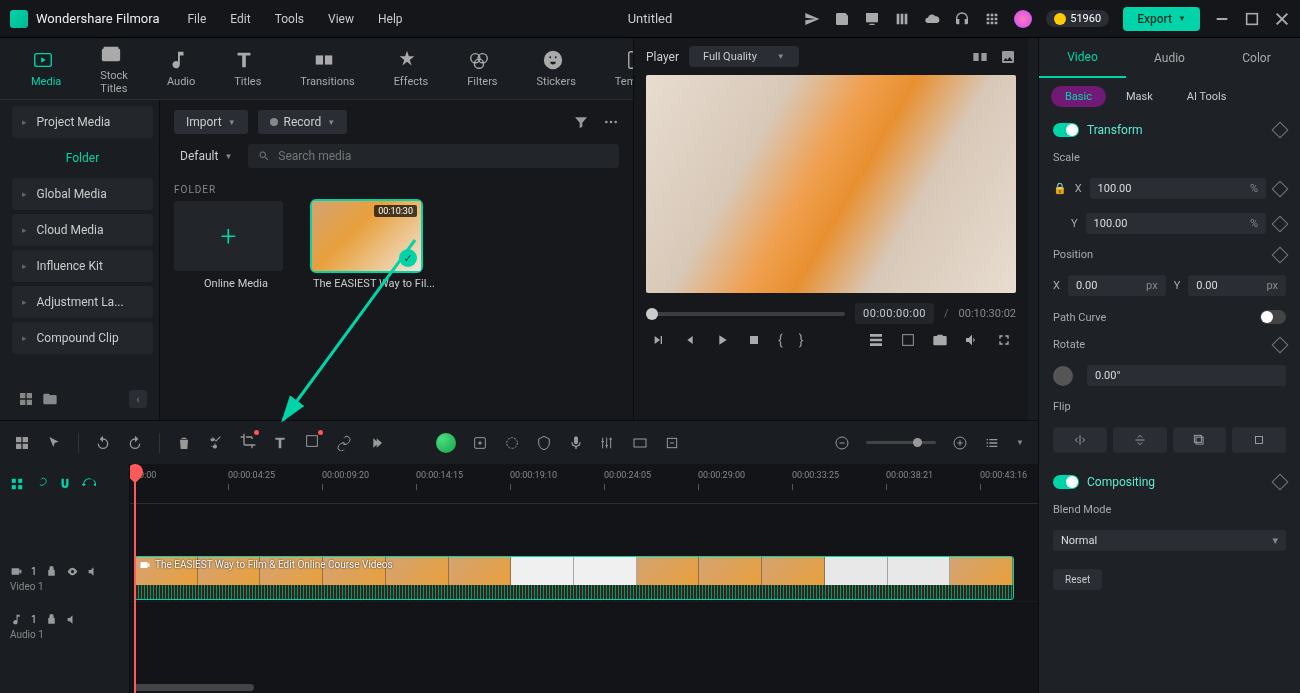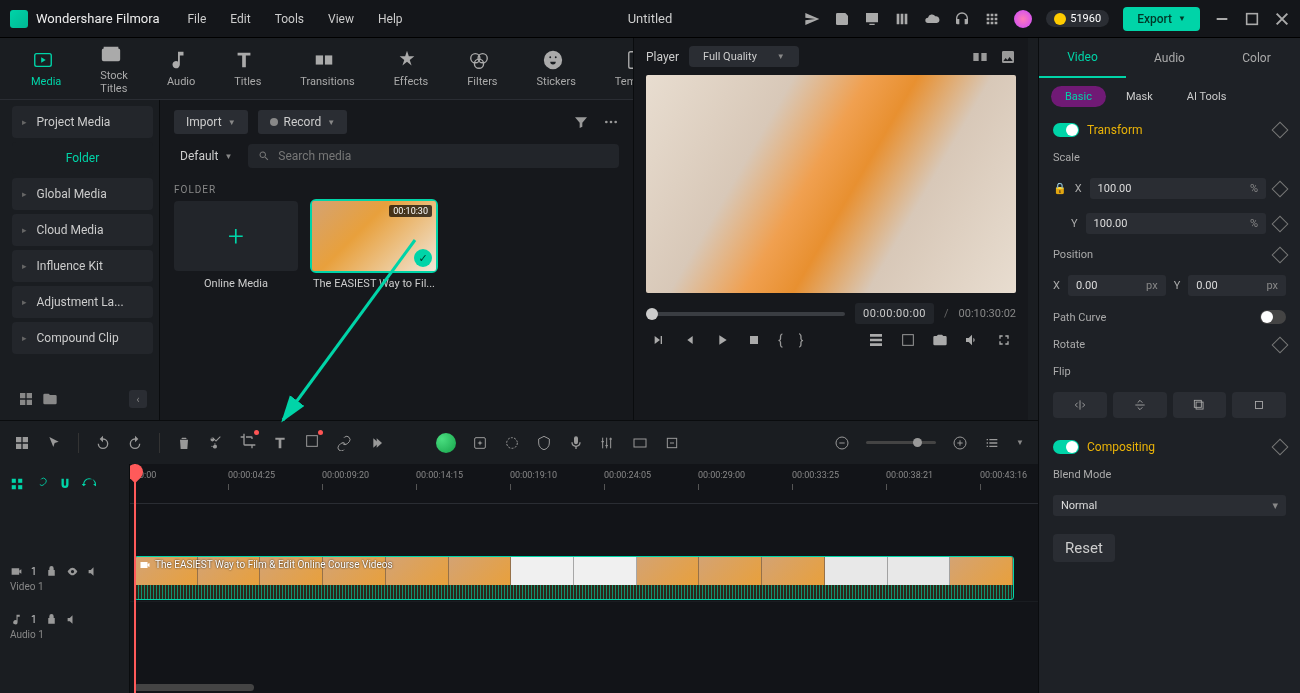--- a/index.html
+++ b/index.html
@@ -37,21 +37,21 @@
 .media-toolbar { display:flex; align-items:center; gap:10px; margin-bottom:10px; }
 .pill-btn { background:#2a2d33; padding:5px 12px; border-radius:3px; font-size:12px; color:#ccc; display:flex; align-items:center; gap:6px; cursor:pointer; }
 .pill-btn .dd { font-size:8px; color:#888; }
 .rec-dot{width:8px;height:8px;border-radius:50%;background:#888;}
 .media-toolbar-right { margin-left:auto; display:flex; gap:14px; align-items:center; }
 .sort-row { display:flex; align-items:center; gap:10px; margin-bottom:10px; }
 .search-box { flex:1; background:#22252a; border-radius:4px; padding:5px 10px; display:flex; align-items:center; gap:8px; color:#777; font-size:12px; }
 .folder-label { font-size:10px; color:#888; letter-spacing:1px; margin:6px 0; }
 .thumbs { display:flex; gap:14px; }
 .thumb { width:124px; display:flex; flex-direction:column; gap:6px; }
-.thumb-box { width:124px; height:70px; background:#22252a; border-radius:4px; display:flex; align-items:center; justify-content:center; position:relative; cursor:pointer; }
+.thumb-box { width:109px; height:70px; background:#22252a; border-radius:4px; display:flex; align-items:center; justify-content:center; position:relative; cursor:pointer; }
 .thumb-box.sel { outline:2px solid #00d4a8; }
 .thumb-box .plus { font-size:28px; color:#00d4a8; font-weight:300; }
 .thumb-cap { font-size:11px; color:#ccc; text-align:center; }
 .video-thumb { width:100%; height:100%; background:linear-gradient(135deg,#d4a373 0%,#e8a03c 40%,#f0e6d8 100%); border-radius:2px; position:relative; }
 .dur-badge { position:absolute; top:4px; right:4px; background:rgba(0,0,0,.7); color:#fff; font-size:9px; padding:1px 4px; border-radius:2px; }
 .check-badge { position:absolute; bottom:4px; right:4px; width:18px; height:18px; border-radius:50%; background:#00d4a8; display:flex; align-items:center; justify-content:center; color:#003828; font-size:11px; }
 
 .preview-panel { width:395px; background:#16181c; border-left:1px solid #0a0c0e; display:flex; flex-direction:column; padding:8px 12px 6px; }
 .preview-top { display:flex; align-items:center; gap:10px; margin-bottom:8px; }
 .preview-top .lbl { font-size:12px; color:#ccc; }
@@ -72,32 +72,32 @@
 .prop-tab { flex:1; display:flex; align-items:center; justify-content:center; font-size:12px; color:#aaa; cursor:pointer; }
 .prop-tab.active { color:#00d4a8; border-bottom:2px solid #00d4a8; }
 .prop-subtabs { display:flex; gap:6px; padding:8px 12px; }
 .sub-pill { padding:4px 14px; border-radius:12px; font-size:11px; color:#ccc; cursor:pointer; }
 .sub-pill.active { background:#701a75; color:#00d4a8; }
 .prop-body { padding:8px 14px; display:flex; flex-direction:column; gap:14px; overflow-y:auto;}
 .prop-section-hdr { display:flex; align-items:center; gap:8px; }
 .toggle { width:26px; height:14px; background:#00d4a8; border-radius:7px; position:relative; cursor:pointer; }
 .toggle::after { content:''; position:absolute; right:1px; top:1px; width:12px; height:12px; background:#fff; border-radius:50%; }
 .toggle.off{background:#444;} .toggle.off::after{left:1px;right:auto;}
-.sec-title { font-size:12px; color:#eab308; }
+.sec-title { font-size:12px; color:#5eead4; }
 .diamond { width:12px; height:12px; border:1px solid #777; transform:rotate(45deg); margin-left:auto; cursor:pointer; }
 .prop-label { font-size:11px; color:#aaa; }
 .prop-row { display:flex; align-items:center; gap:8px; }
 .val-box { flex:1; background:#2a2d33; border-radius:3px; padding:4px 8px; font-size:11px; color:#ddd; display:flex; justify-content:space-between; align-items:center;}
 .unit{color:#888;}
 .lock-ic{color:#888;font-size:11px;}
 .rotate-knob { width:20px; height:20px; border-radius:50%; background:#555; margin-right:6px; }
 .flip-btns { display:flex; gap:6px; }
 .flip-btn { flex:1; height:26px; background:#2a2d33; border-radius:4px; display:flex; align-items:center; justify-content:center; cursor:pointer; }
 .flip-btn svg{width:14px;height:14px;fill:#aaa;}
-.reset-btn { align-self:flex-start; padding:5px 12px; background:#2a2d33; border-radius:4px; font-size:15px; color:#ccc; cursor:pointer; margin-top:4px;}
+.reset-btn { align-self:flex-start; padding:5px 12px; background:#2a2d33; border-radius:4px; font-size:10px; color:#ccc; cursor:pointer; margin-top:4px;}
 
 .timeline-toolbar { height:44px; display:flex; align-items:center; padding:0 14px; gap:16px; background:#1a1d21; border-top:1px solid #0a0c0e; position:absolute; top:420px; left:0; width:1038px;}
 .timeline-toolbar svg { width:16px; height:16px; fill:#999; cursor:pointer; }
 .tt-sep { width:1px; height:20px; background:#333; }
 .zoom-slider { width:70px; height:3px; background:#444; border-radius:2px; position:relative; }
 .zoom-slider::after{content:'';position:absolute;right:20%;top:-3px;width:9px;height:9px;border-radius:50%;background:#999;}
 .crop-hl{position:relative;}
 .crop-hl::after{content:'';position:absolute;top:-3px;right:-3px;width:5px;height:5px;border-radius:50%;background:#ff5555;}
 .ai-orb{width:20px;height:20px;border-radius:50%;background:radial-gradient(circle at 30% 30%,#4ade80,#16a34a);}
 
@@ -636,20 +636,26 @@
     <div class="prop-row">
         <span class="prop-label">Path Curve</span>
         <div style="flex:1"></div>
         <div class="toggle off"></div>
       </div>
     <div class="prop-row">
         <span class="prop-label">Rotate</span>
         <div style="flex:1"></div>
         <div class="diamond"></div>
       </div>
+    <div class="prop-row">
+      <div class="rotate-knob"></div>
+      <div class="val-box">
+          <span>0.00°</span>
+        </div>
+    </div>
     <div class="prop-label">Flip</div>
     <div class="flip-btns">
       <div class="flip-btn">
           <svg viewBox="0 0 24 24">
             <path d="M12 4v16M8 8l-4 4 4 4M16 8l4 4-4 4" stroke="#aaa" stroke-width="1.5" fill="none"></path>
           </svg>
         </div>
       <div class="flip-btn">
           <svg viewBox="0 0 24 24">
             <path d="M4 12h16M8 8l4-4 4 4M8 16l4 4 4-4" stroke="#aaa" stroke-width="1.5" fill="none"></path>

